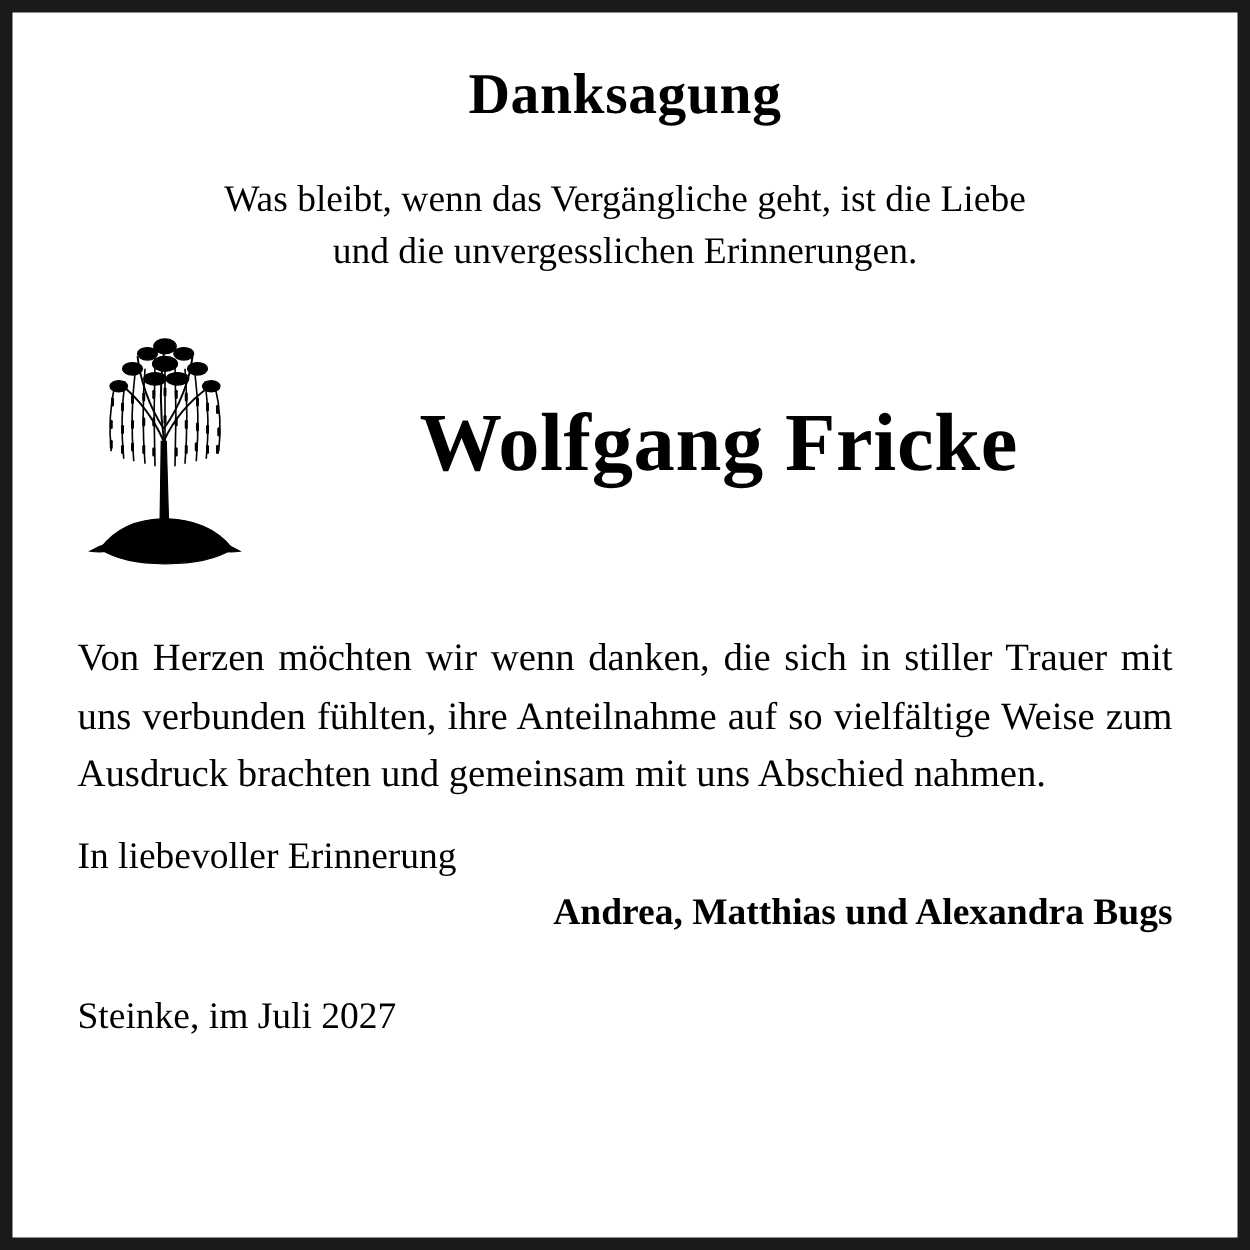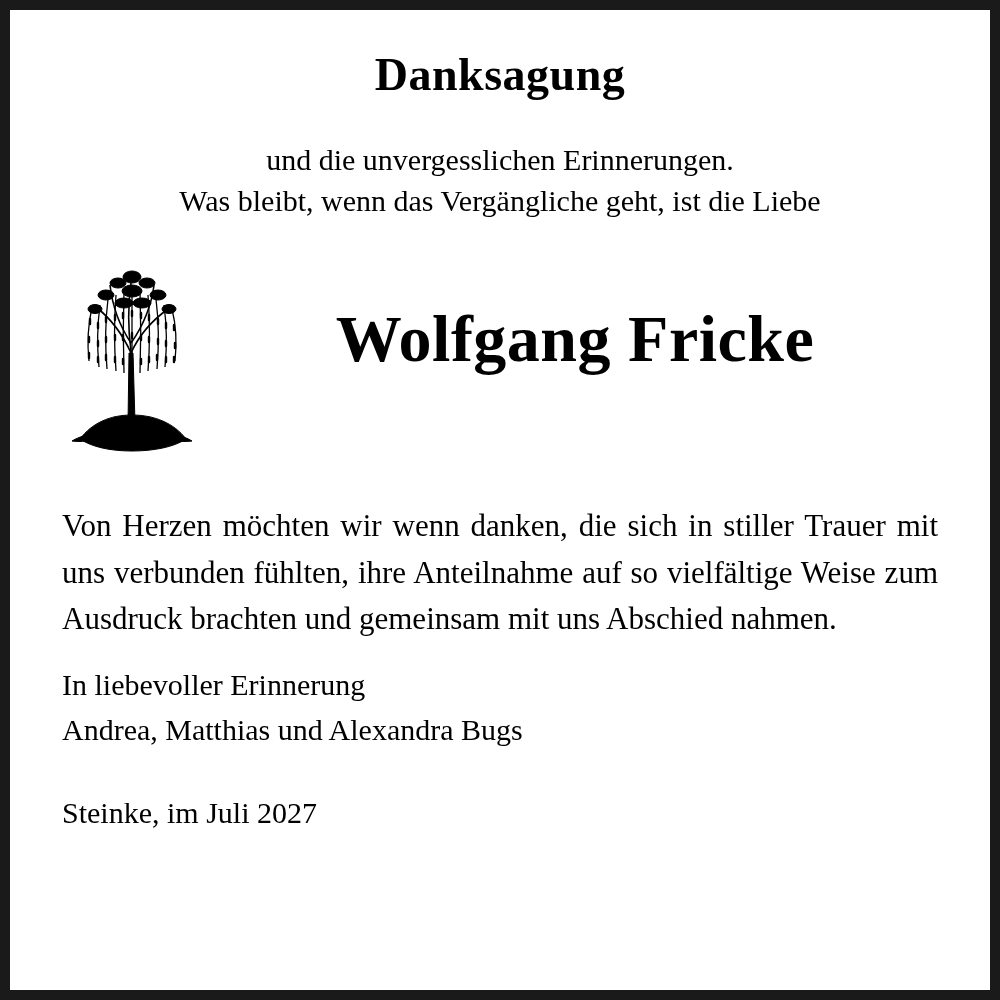--- a/index.html
+++ b/index.html
@@ -54,60 +54,61 @@
     position: absolute;
     left: 0px;
     top: 6px;
     width: 140px;
     height: 250px;
   }
   .deceased-name {
     position: absolute;
     left: 150px;
     right: 0;
-    top: 74px;
+    top: 90px;
     text-align: center;
     font-size: 66px;
     font-weight: bold;
     letter-spacing: 0.5px;
     white-space: nowrap;
   }
   .body-text {
     font-size: 31px;
     line-height: 1.5;
     text-align: justify;
     text-justify: inter-word;
     margin: 6px 0 0 0;
   }
   .closing {
     margin-top: 20px;
     font-size: 30px;
     line-height: 1.45;
   }
   .closing .signers {
-    font-weight: normal;
+    font-weight: bold;
     display: block;
     margin-top: 2px;
+    text-align: right;
   }
   .place-date {
     margin-top: 44px;
     font-size: 30px;
   }
 </style>
 </head>
 <body>
 
 <div class="notice">
   <div class="notice-inner">
 
     <div class="title">Danksagung</div>
 
     <div class="epitaph">
+      <span class="line">Was bleibt, wenn das Vergängliche geht, ist die Liebe</span>
       <span class="line">und die unvergesslichen Erinnerungen.</span>
-      <span class="line">Was bleibt, wenn das Vergängliche geht, ist die Liebe</span>
     </div>
 
     <div class="name-row">
 
       <div class="tree">
         <svg viewBox="0 0 140 250" width="140" height="250" aria-hidden="true">
           <g fill="#000000" stroke="#000000">
 
             <path d="M67 120 L66 190 L73 190 L71 120 Z" stroke-width="1"></path>
 

